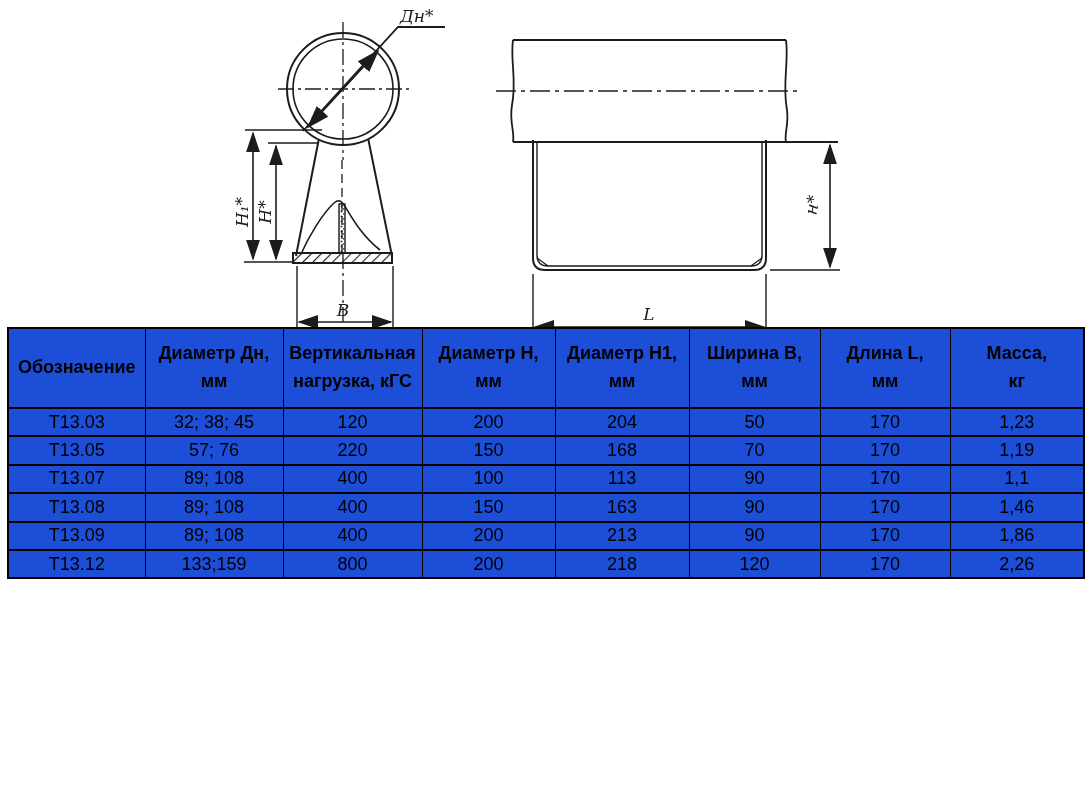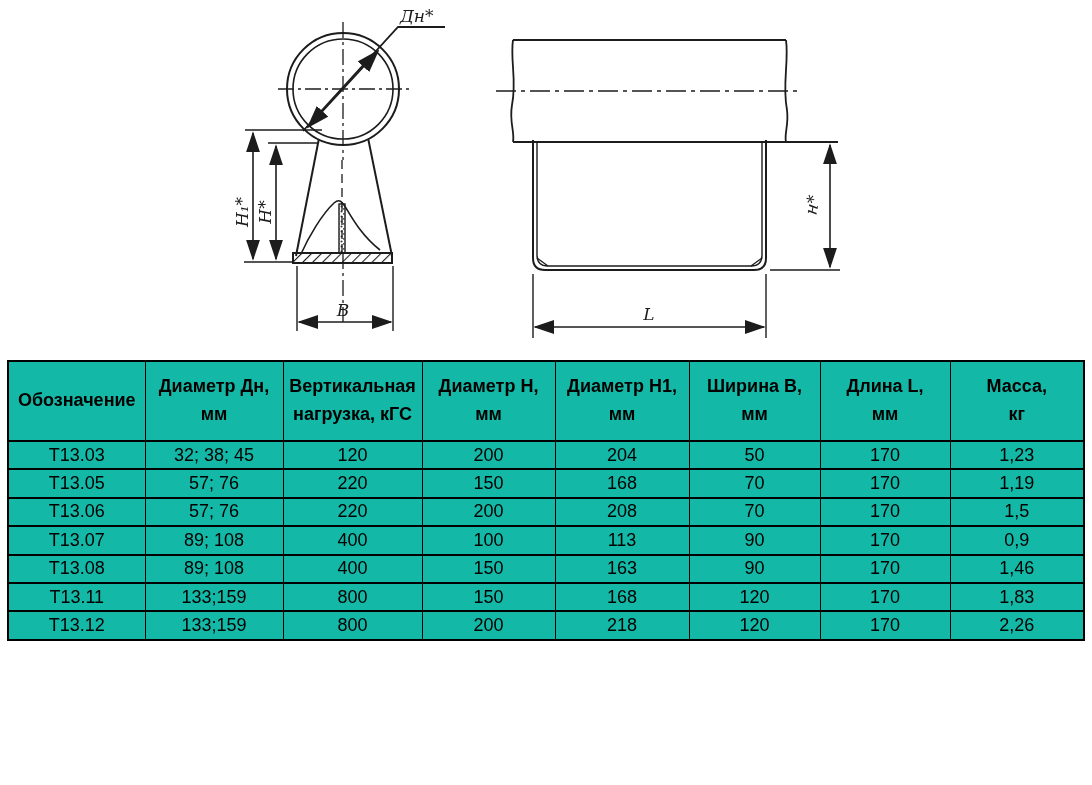--- a/index.html
+++ b/index.html
@@ -12,25 +12,25 @@
     overflow:hidden;
   }
   .drawing-area{position:absolute;left:0;top:0;width:1092px;height:344px;}
   .dim-label{
     font-family:"DejaVu Serif", serif;
     font-style:italic;
     font-size:17px;
     fill:#1c1c1c;
   }
   table.spec{
-    position:absolute;left:7px;top:360px;
+    position:absolute;left:7px;top:327px;
     width:1076px;
     border-collapse:collapse;
     table-layout:fixed;
-    background:#14b8a6;
+    background:#1d4ed8;
   }
   table.spec th, table.spec td{
     border-top:2px solid #000;
     border-bottom:2px solid #000;
     border-left:1.5px solid #000;
     border-right:1.5px solid #000;
     text-align:center;
     vertical-align:middle;
     padding:0 2px;
     overflow:hidden;
@@ -210,58 +210,48 @@
           <td>Т13.05</td>
           <td>57; 76</td>
           <td>220</td>
           <td>150</td>
           <td>168</td>
           <td>70</td>
           <td>170</td>
           <td>1,19</td>
         </tr>
         <tr>
-          <td>Т13.06</td>
-          <td>57; 76</td>
-          <td>220</td>
-          <td>200</td>
-          <td>208</td>
-          <td>70</td>
-          <td>170</td>
-          <td>1,5</td>
-        </tr>
-        <tr>
           <td>Т13.07</td>
           <td>89; 108</td>
           <td>400</td>
           <td>100</td>
           <td>113</td>
           <td>90</td>
           <td>170</td>
-          <td>0,9</td>
+          <td>1,1</td>
         </tr>
         <tr>
           <td>Т13.08</td>
           <td>89; 108</td>
           <td>400</td>
           <td>150</td>
           <td>163</td>
           <td>90</td>
           <td>170</td>
           <td>1,46</td>
         </tr>
         <tr>
-          <td>Т13.11</td>
-          <td>133;159</td>
-          <td>800</td>
-          <td>150</td>
-          <td>168</td>
-          <td>120</td>
-          <td>170</td>
-          <td>1,83</td>
+          <td>Т13.09</td>
+          <td>89; 108</td>
+          <td>400</td>
+          <td>200</td>
+          <td>213</td>
+          <td>90</td>
+          <td>170</td>
+          <td>1,86</td>
         </tr>
         <tr>
           <td>Т13.12</td>
           <td>133;159</td>
           <td>800</td>
           <td>200</td>
           <td>218</td>
           <td>120</td>
           <td>170</td>
           <td>2,26</td>

